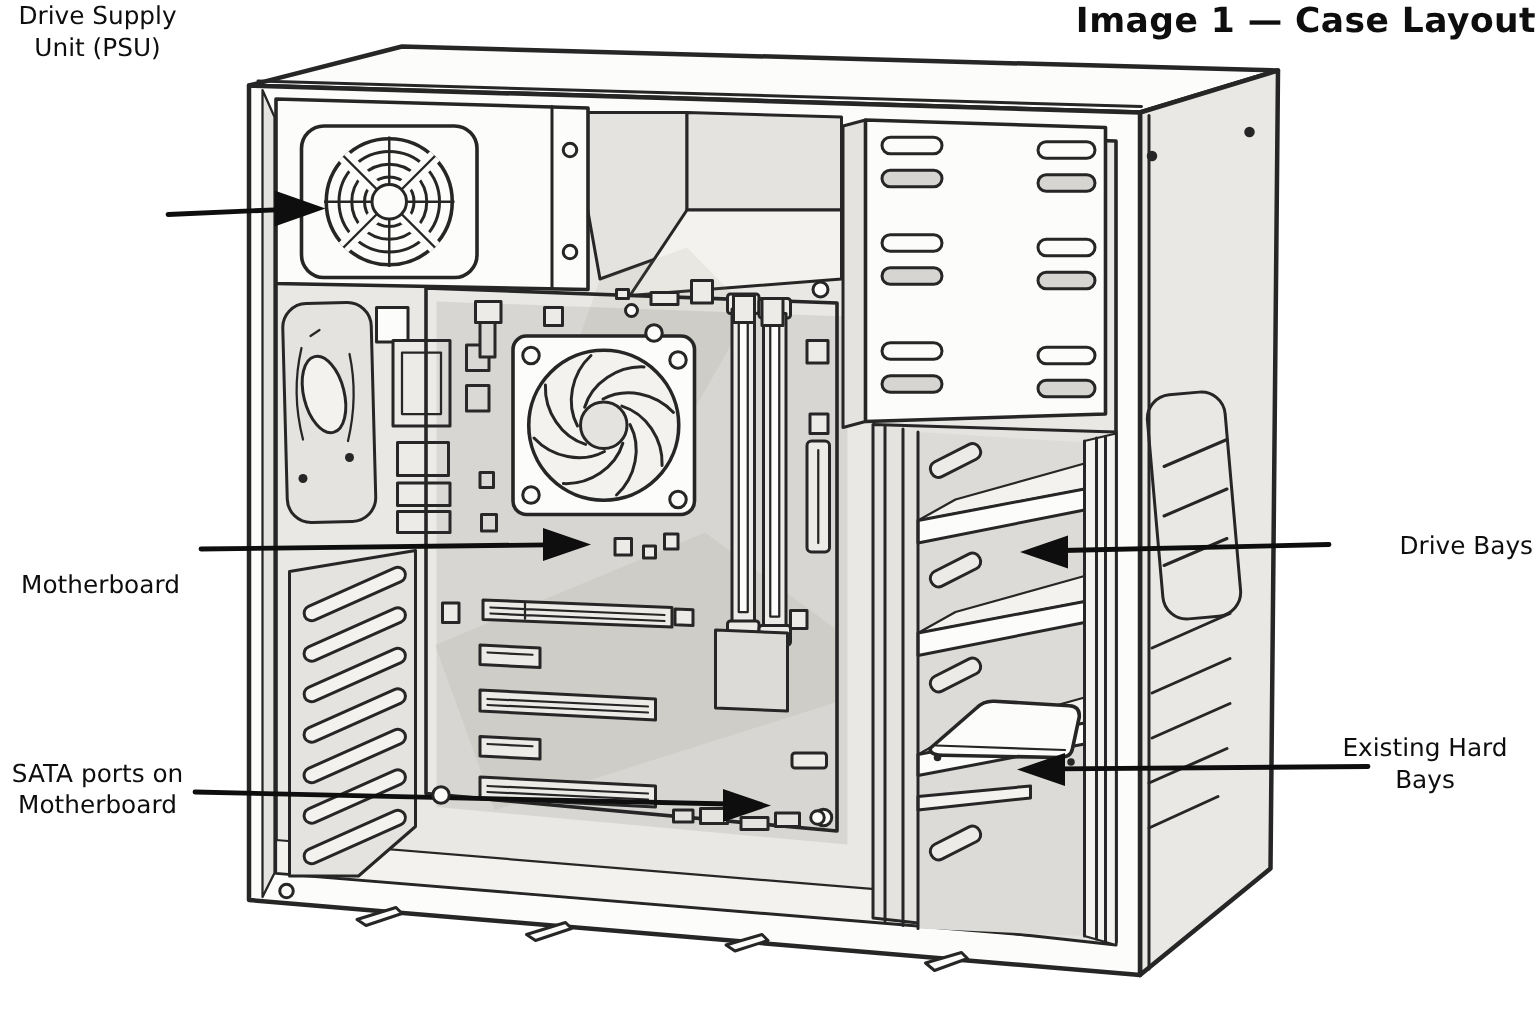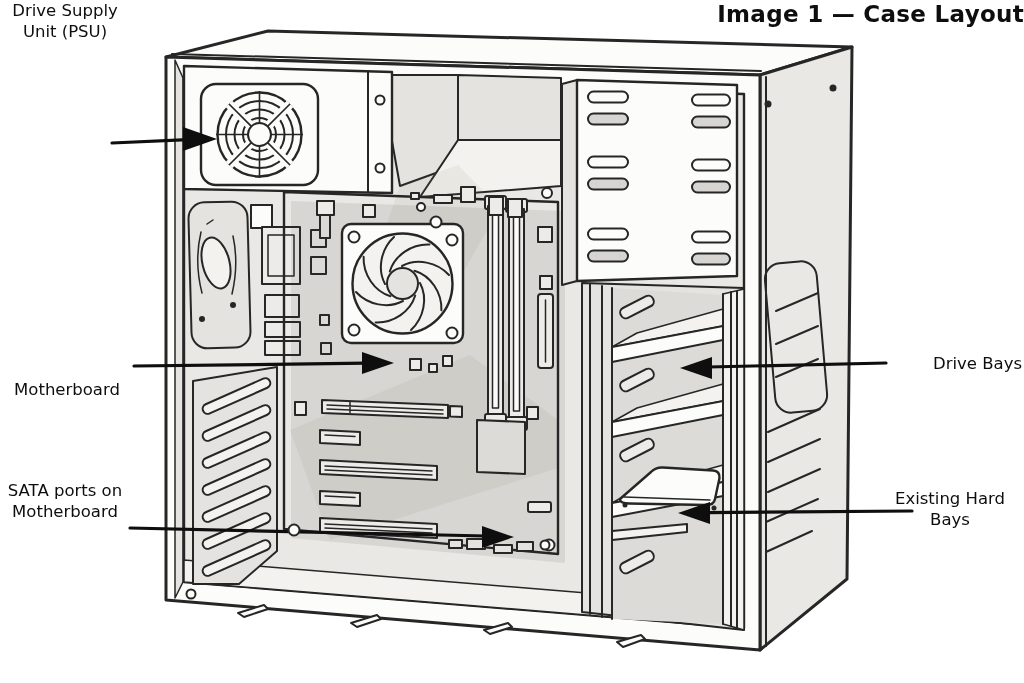--- a/index.html
+++ b/index.html
@@ -3,21 +3,21 @@
 <meta charset="utf-8">
 <style>
   html,body{margin:0;padding:0;background:#ffffff;}
   #stage{position:relative;width:1024px;height:683px;background:#ffffff;overflow:hidden;
          font-family:"DejaVu Sans","Liberation Sans",sans-serif;color:#0e0e0e;}
   #title{position:absolute;top:1px;left:0;right:0;text-align:right;
          font-size:23px;font-weight:700;letter-spacing:.3px;}
   .lbl{position:absolute;font-size:16.5px;line-height:1.28;}
   #lbl-psu{left:0;top:116;width:130px;text-align:center;}
   #lbl-mobo{left:8px;top:353px;width:118px;text-align:center;margin-top:26px;}
-  #lbl-sata{left:0;top:480px;width:130px;text-align:center;}
+  #lbl-sata{left:0;top:505px;width:130px;text-align:center;}
   #lbl-bays{left:897px;top:353px;width:125px;text-align:right;}
   #lbl-hdd{left:880px;top:488px;width:140px;text-align:center;}
   svg{position:absolute;left:0;top:0;}
   
   .s3{fill:none;stroke:#262626;stroke-width:3;stroke-linejoin:round;stroke-linecap:round}
   .s25{fill:none;stroke:#262626;stroke-width:2.4;stroke-linejoin:round;stroke-linecap:round}
   .s2{fill:none;stroke:#262626;stroke-width:2;stroke-linejoin:round;stroke-linecap:round}
   .s15{fill:none;stroke:#262626;stroke-width:1.5;stroke-linejoin:round;stroke-linecap:round}
   .arr{fill:none;stroke:#0e0e0e;stroke-width:3.2;stroke-linecap:round}
   .head{fill:#0e0e0e;stroke:none}

